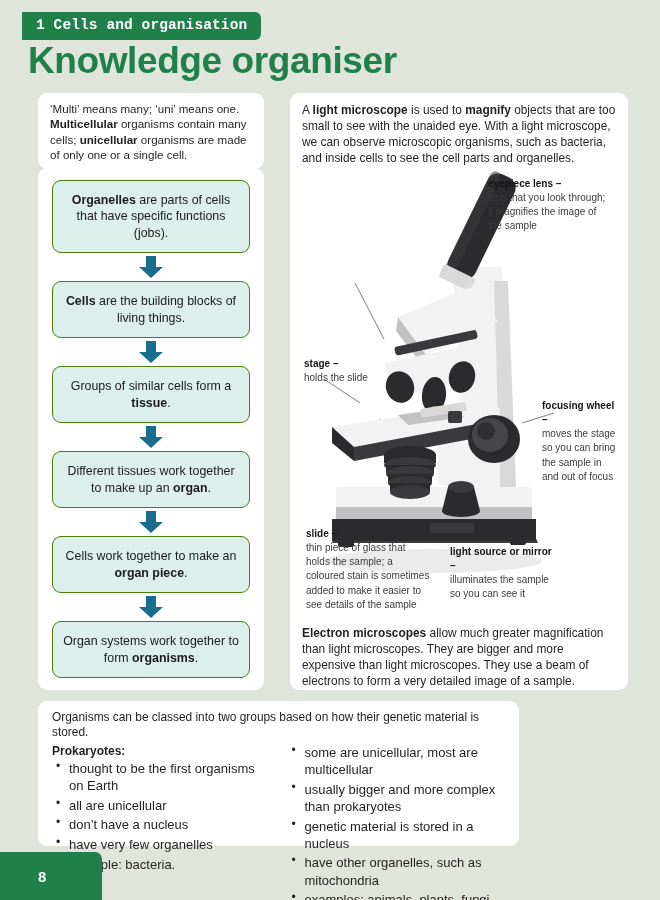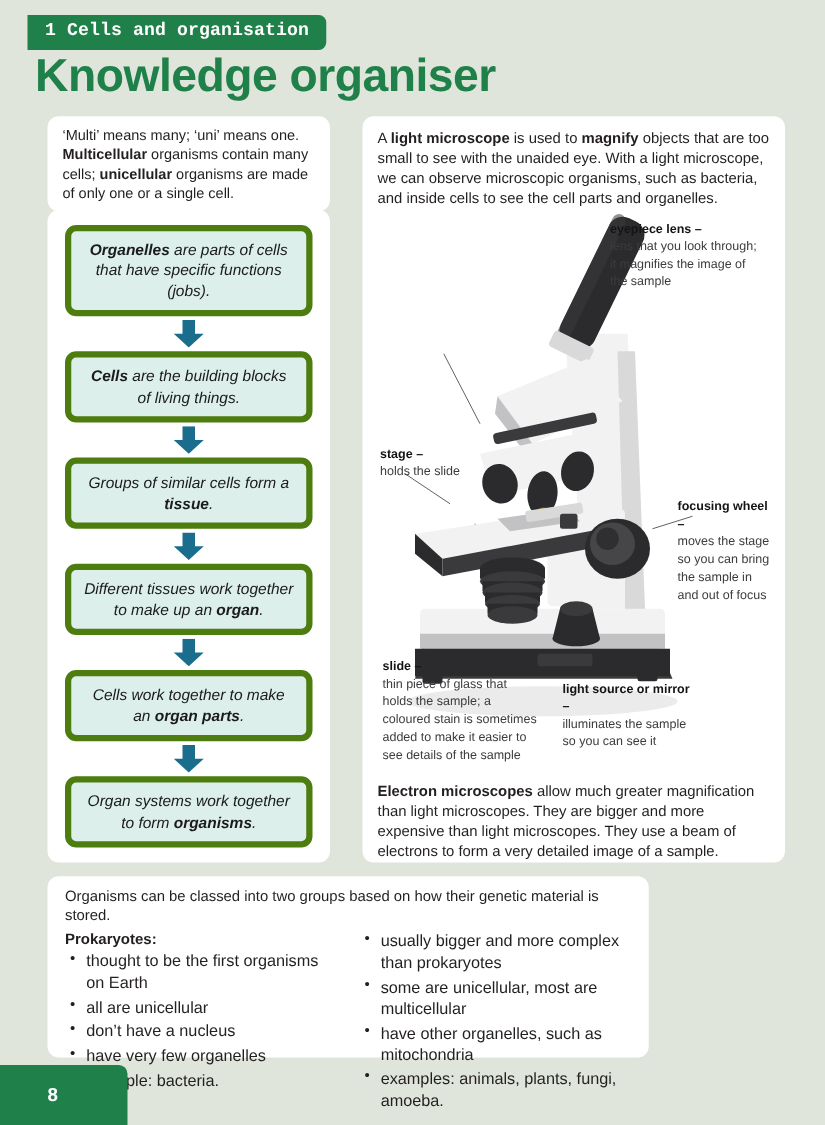--- a/index.html
+++ b/index.html
@@ -74,32 +74,31 @@
     box-sizing: border-box;
     display: flex;
     flex-direction: column;
     align-items: center;
   }
 
   .flow-box {
     width: 100%;
     box-sizing: border-box;
     background: #dcefeb;
-    border: 5px solid #4d7c0f;
+    border: 1px solid #4d7c0f;
     border-radius: 9px;
     text-align: center;
     font-size: 12.4px;
     line-height: 1.3;
     color: #1b1b1b;
     display: flex;
     align-items: center;
     justify-content: center;
     padding: 6px 10px;
     flex: 1 1 auto;
-    font-style: italic;
   }
   .flow-arrow {
     width: 30px;
     height: 22px;
     flex: 0 0 auto;
     margin: 3px 0;
   }
   .flow-arrow svg { display: block; }
 
   
@@ -270,21 +269,21 @@
   </div>
 
   <div class="flow-arrow">
     <svg viewBox="0 0 30 22" width="30" height="22">
         <polygon points="10,0 20,0 20,11 27,11 15,22 3,11 10,11" fill="#1a6d8d"></polygon>
       </svg>
   </div>
 
   <div class="flow-box">
     <span>
-      <span>Cells work together to make an </span><b>organ parts</b><span>.</span>
+      <span>Cells work together to make an </span><b>organ piece</b><span>.</span>
     </span>
   </div>
 
   <div class="flow-arrow">
     <svg viewBox="0 0 30 22" width="30" height="22">
         <polygon points="10,0 20,0 20,11 27,11 15,22 3,11 10,11" fill="#1a6d8d"></polygon>
       </svg>
   </div>
 
   <div class="flow-box">
@@ -409,22 +408,23 @@
       <ul>
         <li>thought to be the first organisms on Earth</li>
         <li>all are unicellular</li>
         <li>don’t have a nucleus</li>
         <li>have very few organelles</li>
         <li>example: bacteria.</li>
       </ul>
     </div>
     <div class="col">
       <ul>
+        <li>some are unicellular, most are multicellular</li>
         <li>usually bigger and more complex than prokaryotes</li>
-        <li>some are unicellular, most are multicellular</li>
+        <li>genetic material is stored in a nucleus</li>
         <li>have other organelles, such as mitochondria</li>
         <li>examples: animals, plants, fungi, amoeba.</li>
       </ul>
     </div>
   </div>
 </div>
 
 <div id="page-footer">
   <span>8</span>
 </div>

